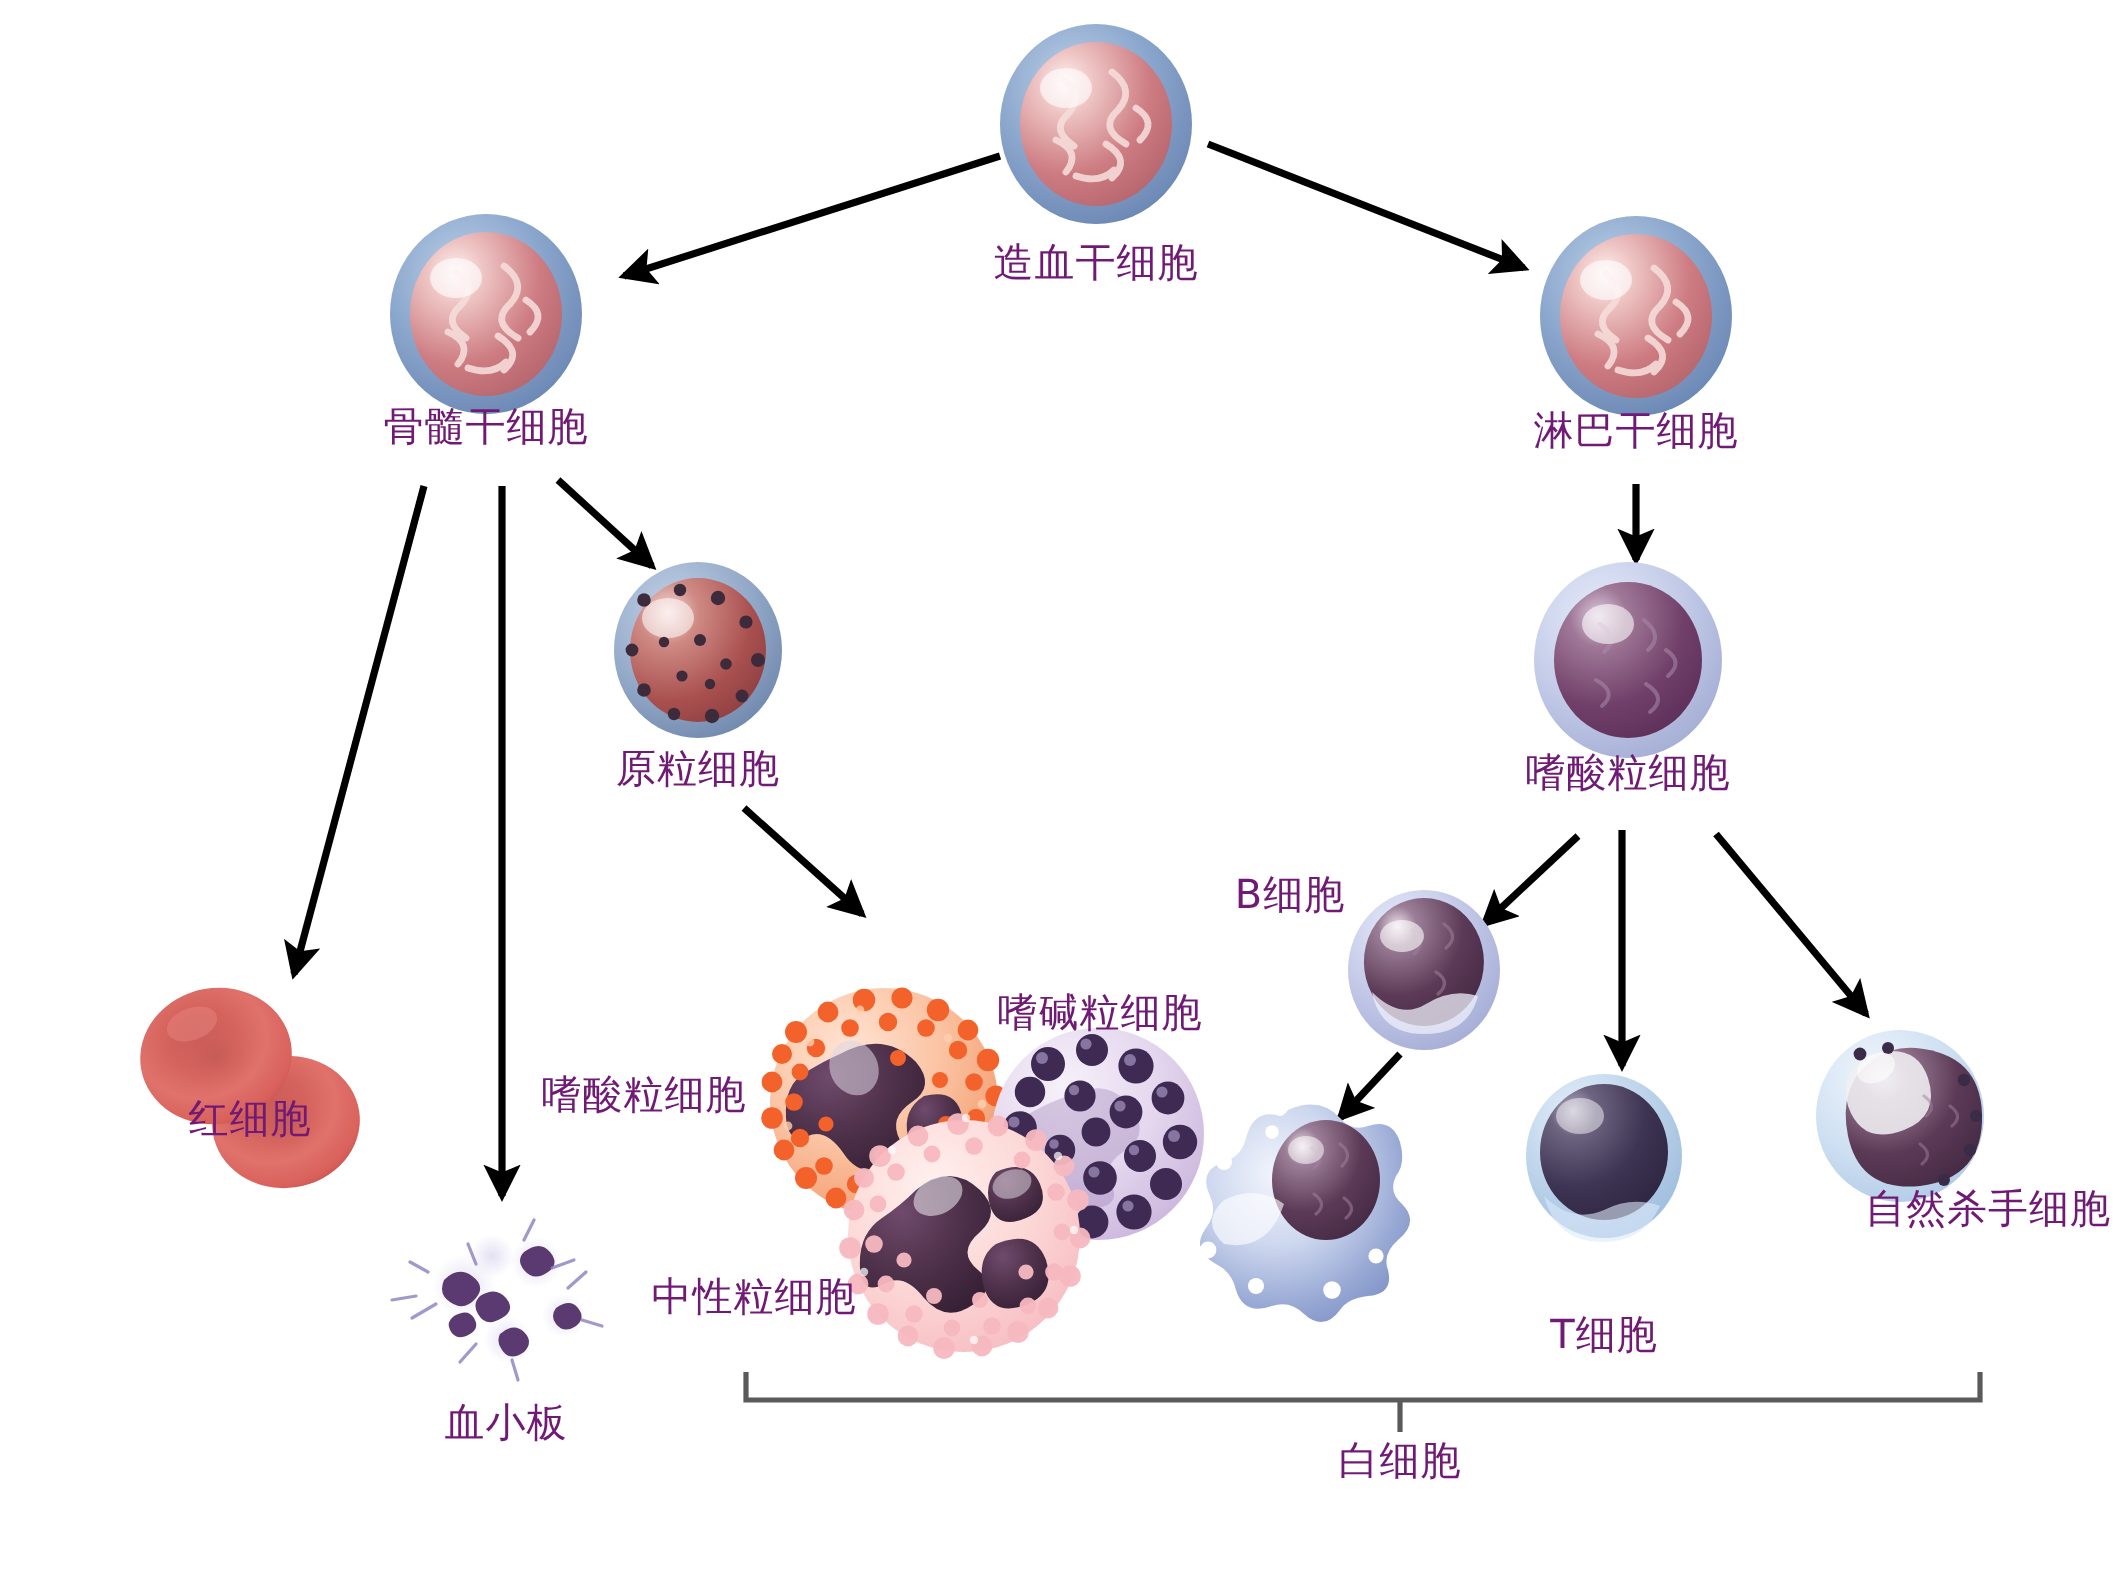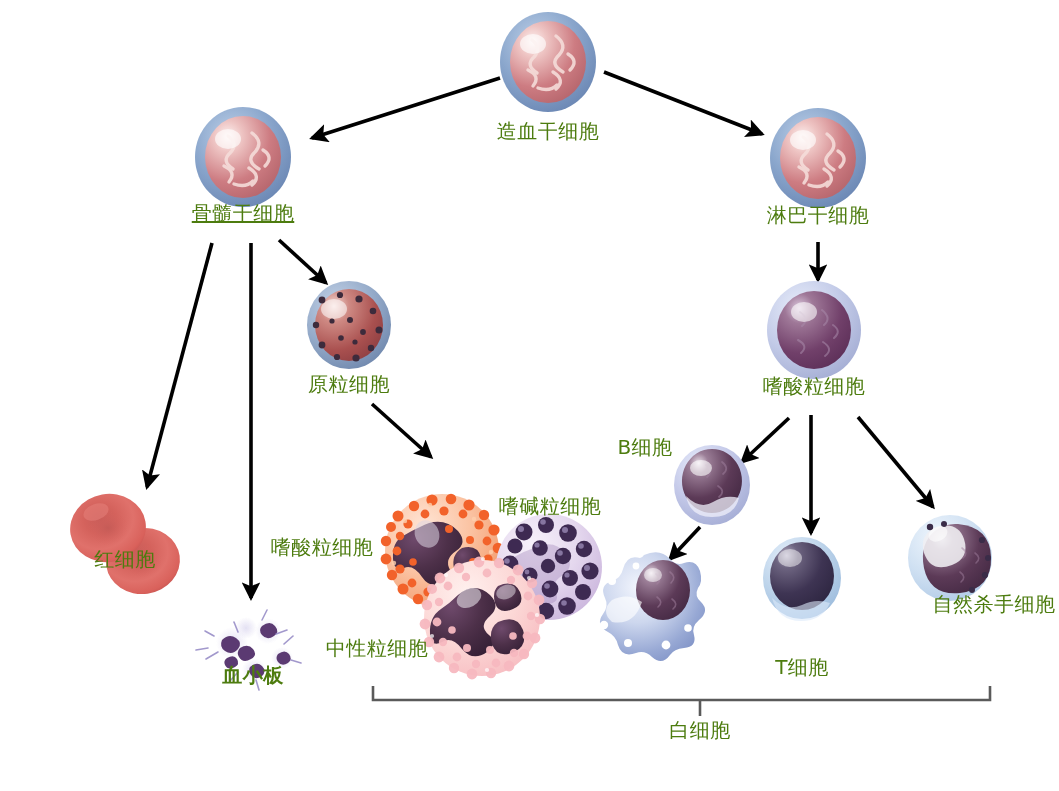--- a/index.html
+++ b/index.html
@@ -20,21 +20,21 @@
   }
   #svg-layer {
     position: absolute;
     left: 0;
     top: 0;
     width: 1059px;
     height: 791px;
   }
   .lbl {
     position: absolute;
-    color: #4d7c0f;
+    color: #701a75;
     font-size: 20px;
     line-height: 1.1;
     white-space: nowrap;
     letter-spacing: 0.5px;
     font-family: "DejaVu Sans", "Liberation Sans", sans-serif;
   }
   .lbl-center { transform: translateX(-50%); }
 </style>
 </head>
 <body>
@@ -510,31 +510,31 @@
         <circle cx="985" cy="575" r="3.1"></circle>
           <circle cx="972" cy="590" r="3.0"></circle>
       </g>
       <ellipse cx="938" cy="534" rx="10" ry="7" fill="#ffffff" opacity="0.55" transform="rotate(-25 938 534)"></ellipse>
     </g>
 
   </svg>
 
   <div class="lbl lbl-center" style="left:548px; top:120px;">造血干细胞</div>
 
-  <div class="lbl lbl-center" style="left:243px; top:202px;text-decoration:underline;">骨髓干细胞</div>
+  <div class="lbl lbl-center" style="left:243px; top:202px;">骨髓干细胞</div>
 
   <div class="lbl lbl-center" style="left:818px; top:204px;">淋巴干细胞</div>
 
   <div class="lbl lbl-center" style="left:349px; top:373px;text-align:right;">原粒细胞</div>
 
   <div class="lbl lbl-center" style="left:814px; top:375px;">嗜酸粒细胞</div>
 
   <div class="lbl lbl-center" style="left:125px; top:548px;">红细胞</div>
 
-  <div class="lbl lbl-center" style="left:253px; top:664px;font-weight:bold;">血小板</div>
+  <div class="lbl lbl-center" style="left:253px; top:700px;">血小板</div>
 
   <div class="lbl lbl-center" style="left:322px; top:536px;">嗜酸粒细胞</div>
 
   <div class="lbl lbl-center" style="left:550px; top:472px;margin-top:23px;">嗜碱粒细胞</div>
 
   <div class="lbl lbl-center" style="left:377px; top:637px;">中性粒细胞</div>
 
   <div class="lbl lbl-center" style="left:645px; top:424px;margin-top:12px;">B细胞</div>
 
   <div class="lbl lbl-center" style="left:802px; top:616px;margin-top:40px;">T细胞</div>

